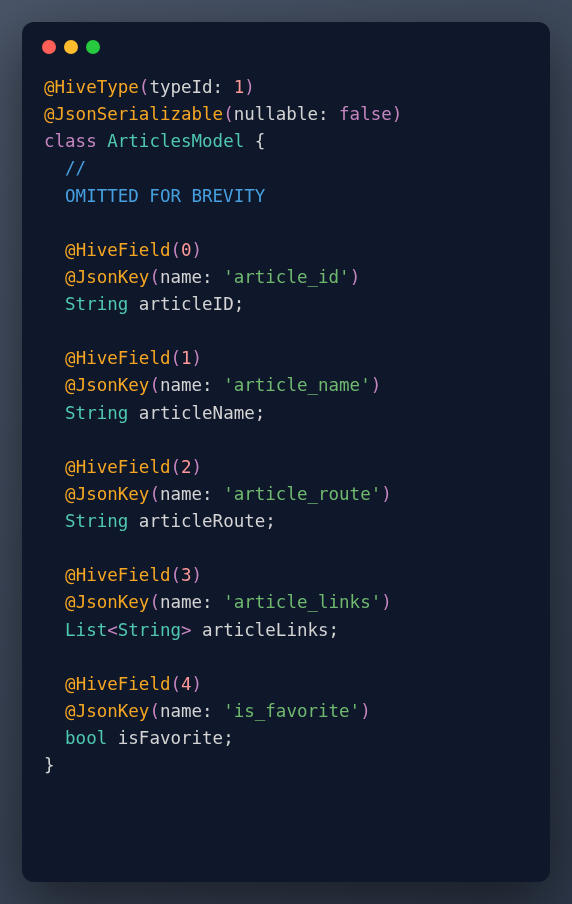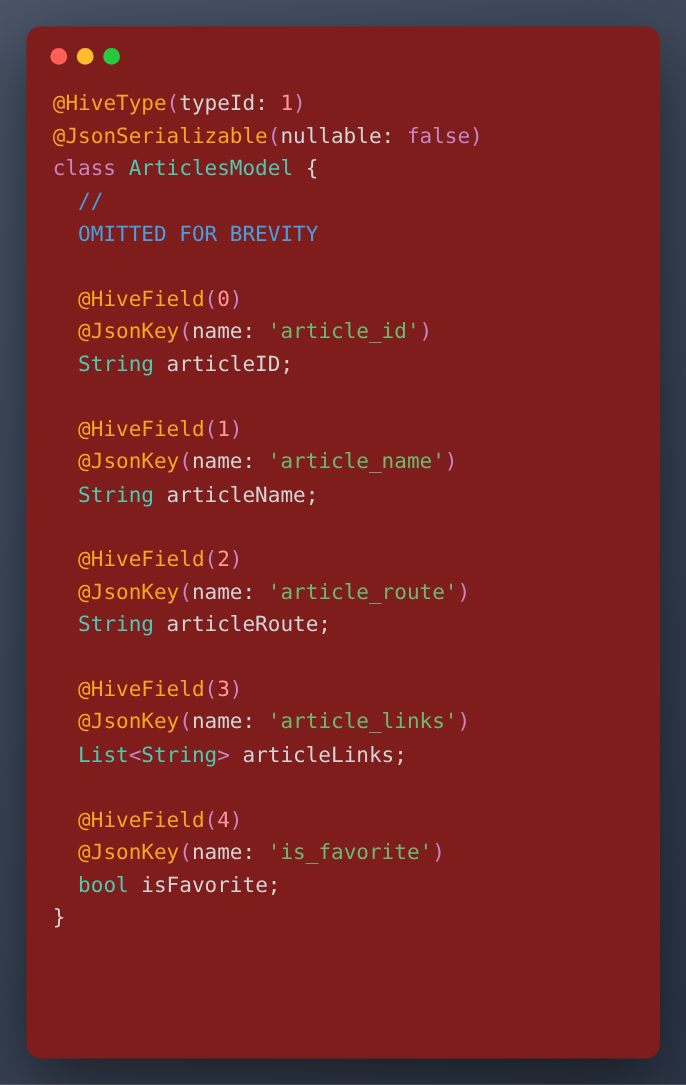--- a/index.html
+++ b/index.html
@@ -10,21 +10,21 @@
     body {
       background: linear-gradient(135deg, #4a5568 0%, #2d3748 100%);
       width: 572px;
       height: 904px;
       display: flex;
       align-items: center;
       justify-content: center;
       font-family: 'Menlo', 'Monaco', 'Consolas', monospace;
     }
     .window {
-      background: #7f1d1d;
+      background: #0f172a;
       border-radius: 12px;
       width: 528px;
       height: 860px;
       box-shadow: 0 20px 60px rgba(0,0,0,0.5);
       overflow: hidden;
     }
     .titlebar {
       display: flex;
       gap: 8px;
       padding: 18px 20px 10px 20px;

